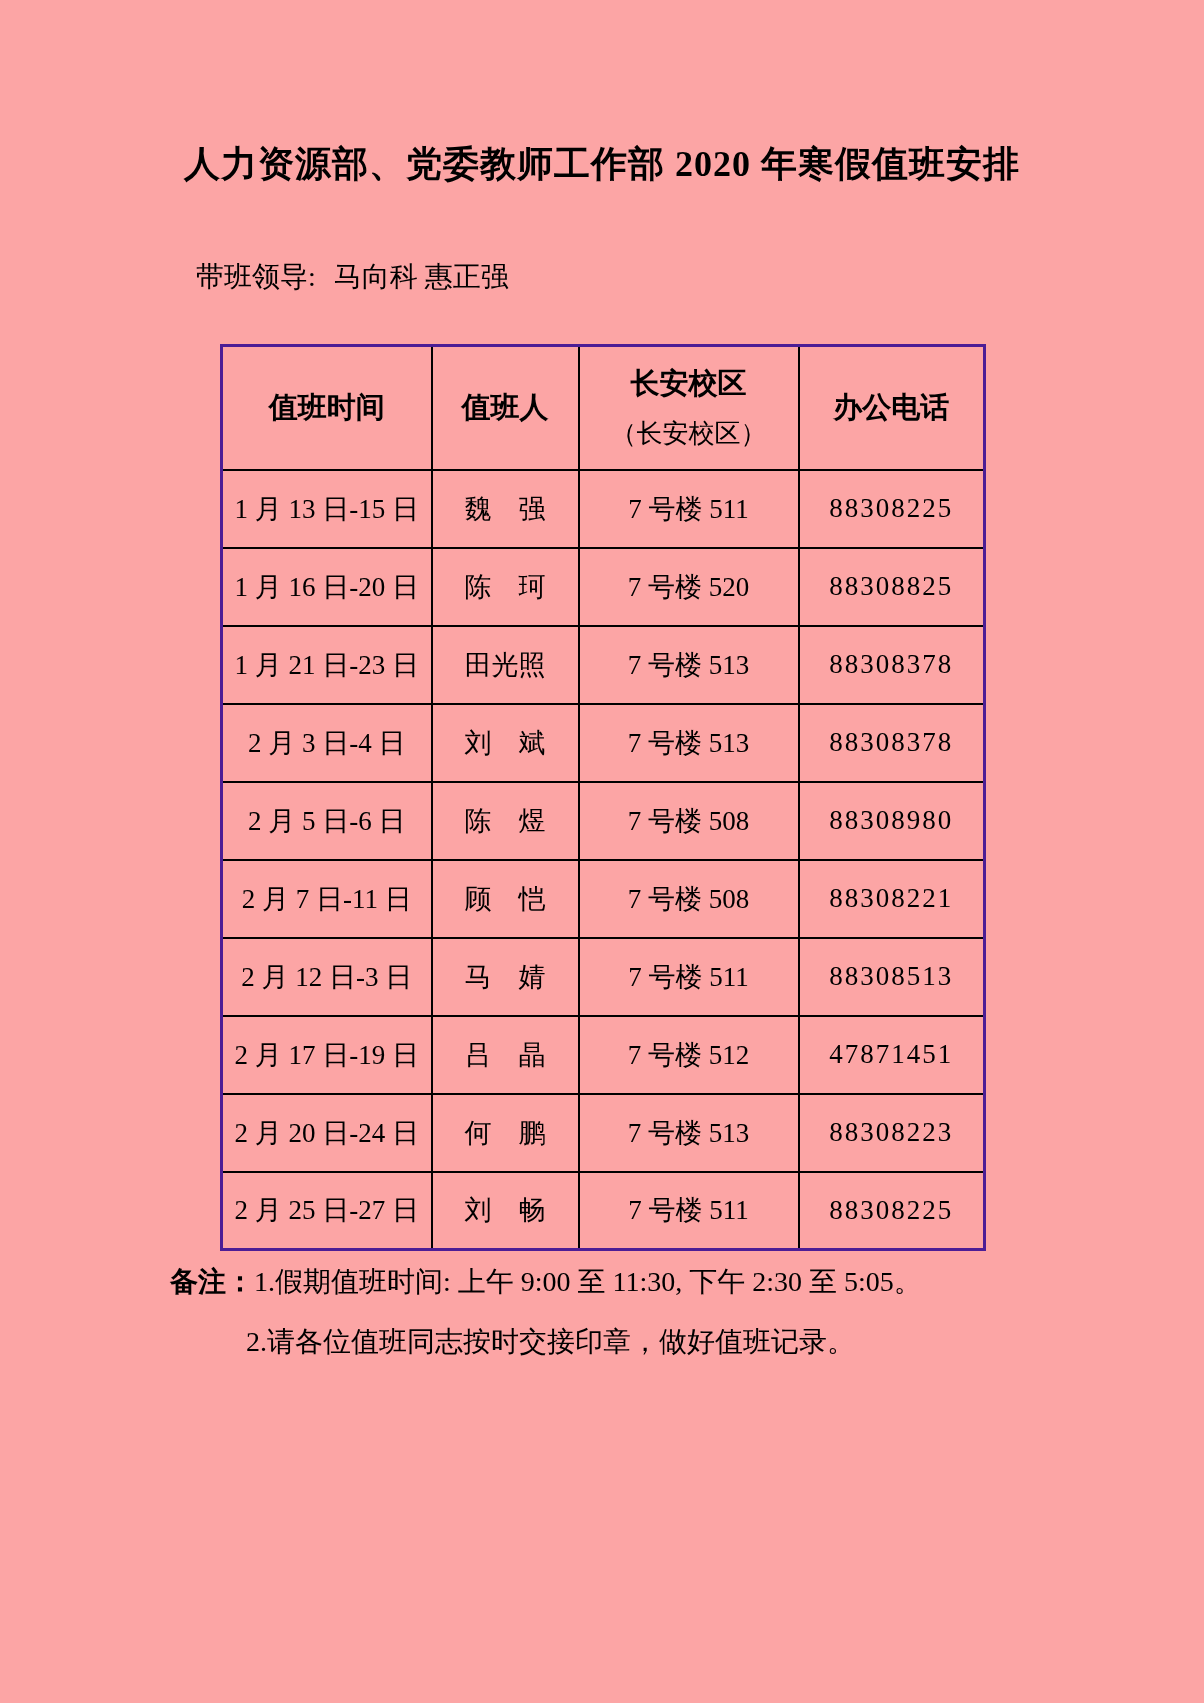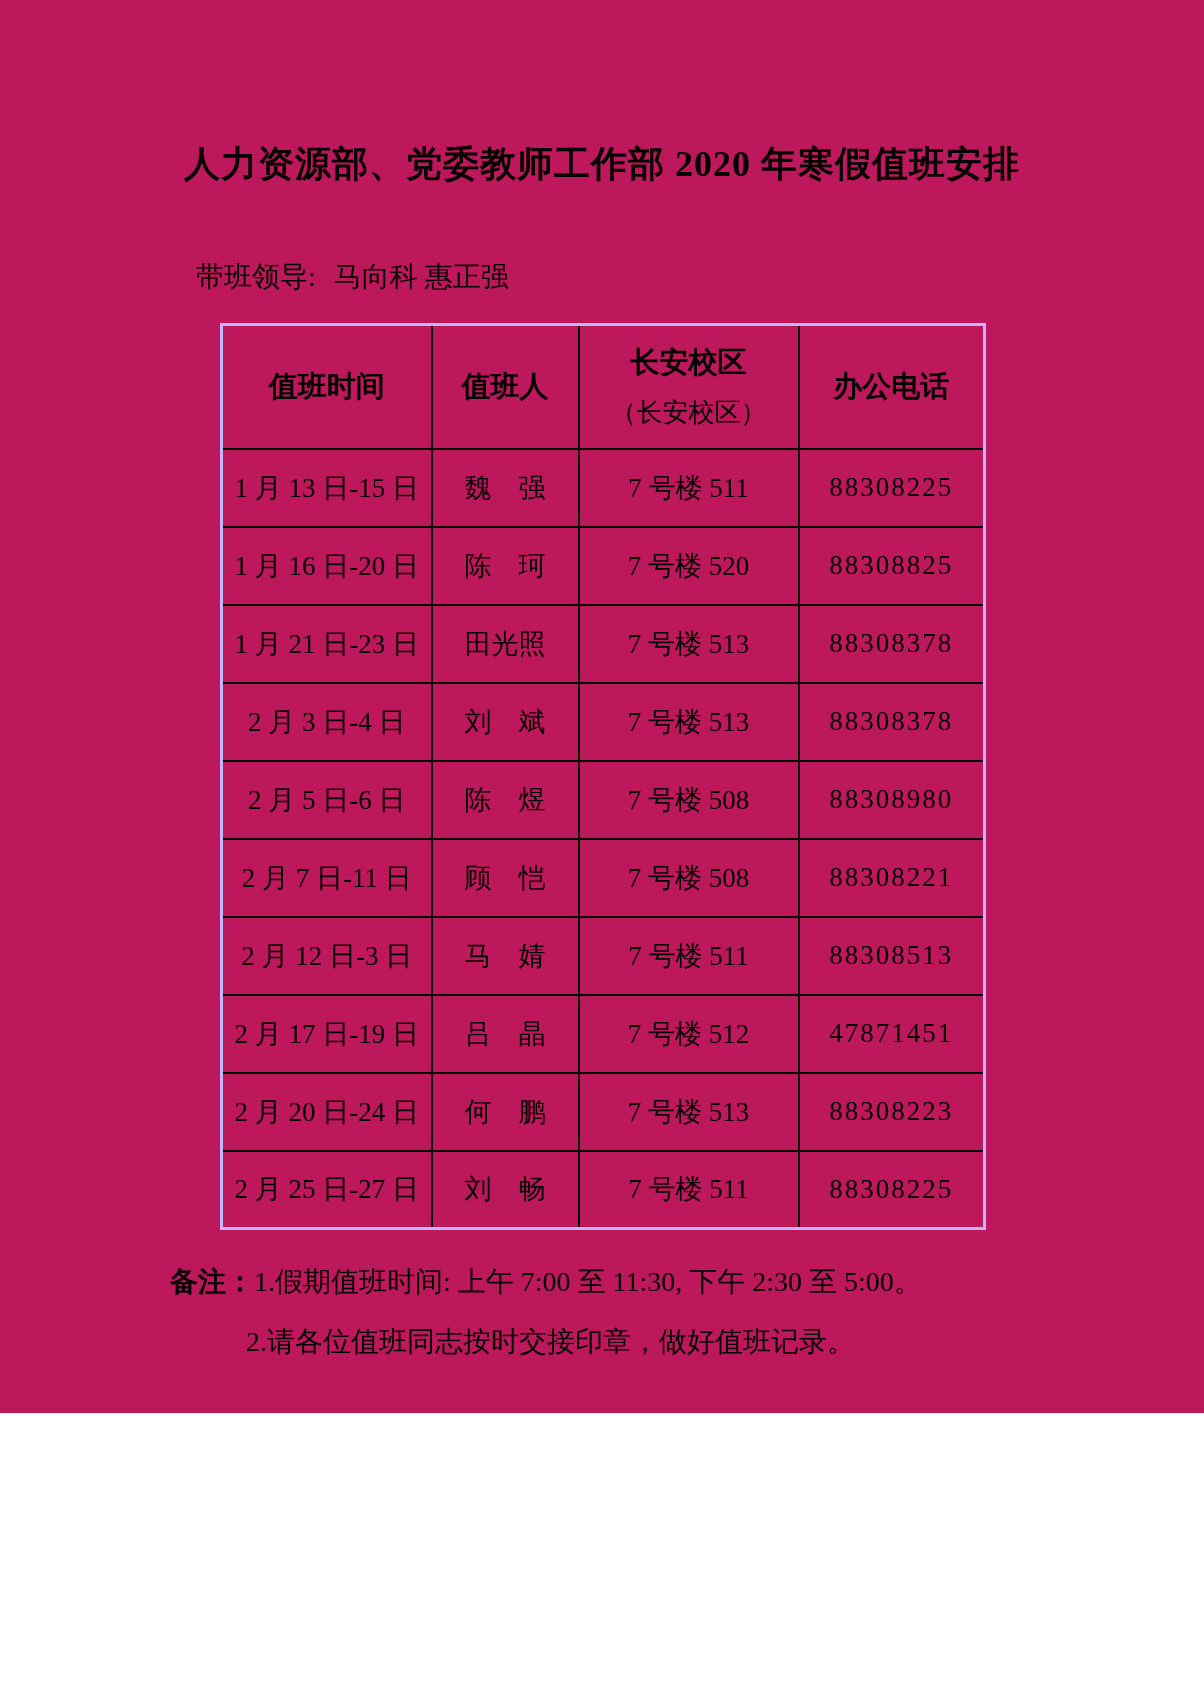--- a/index.html
+++ b/index.html
@@ -3,22 +3,22 @@
 <meta charset="utf-8">
 <style>
   html, body {
     margin: 0;
     padding: 0;
     background: #ffffff;
   }
   .page {
     position: relative;
     width: 1204px;
-    height: 1413px;
-    background: #be185d;
+    height: 1703px;
+    background: #fca5a5;
     color: #000000;
     font-family: "Liberation Serif", serif;
     overflow: hidden;
   }
   .doc-title {
     position: absolute;
     top: 140px;
     left: 0;
     width: 100%;
     margin: 0;
@@ -33,26 +33,26 @@
     top: 258px;
     left: 196px;
     font-size: 28px;
     white-space: nowrap;
   }
   .leader-line .leader-names {
     margin-left: 18px;
   }
   table.duty-table {
     position: absolute;
-    top: 323px;
+    top: 344px;
     left: 220px;
     width: 763px;
     border-collapse: collapse;
     table-layout: fixed;
-    border: 3px solid #c4b5fd;
+    border: 3px solid #4c1d95;
   }
   .duty-table th,
   .duty-table td {
     border: 2px solid #000;
     text-align: center;
     vertical-align: middle;
     padding: 0;
     overflow: hidden;
   }
   .duty-table thead tr {
@@ -187,18 +187,18 @@
         <td>2 月 25 日-27 日</td>
         <td>刘　畅</td>
         <td>7 号楼 511</td>
         <td class="phone-cell">88308225</td>
       </tr>
     </tbody>
   </table>
 
   <div class="notes">
     <div class="note-row-1">
-      <span class="note-label">备注：</span><span>1.假期值班时间: 上午 7:00 至 11:30, 下午 2:30 至 5:00。</span>
+      <span class="note-label">备注：</span><span>1.假期值班时间: 上午 9:00 至 11:30, 下午 2:30 至 5:05。</span>
     </div>
     <div class="note-row-2">2.请各位值班同志按时交接印章，做好值班记录。</div>
   </div>
 
 </div>
 
 </body></html>

